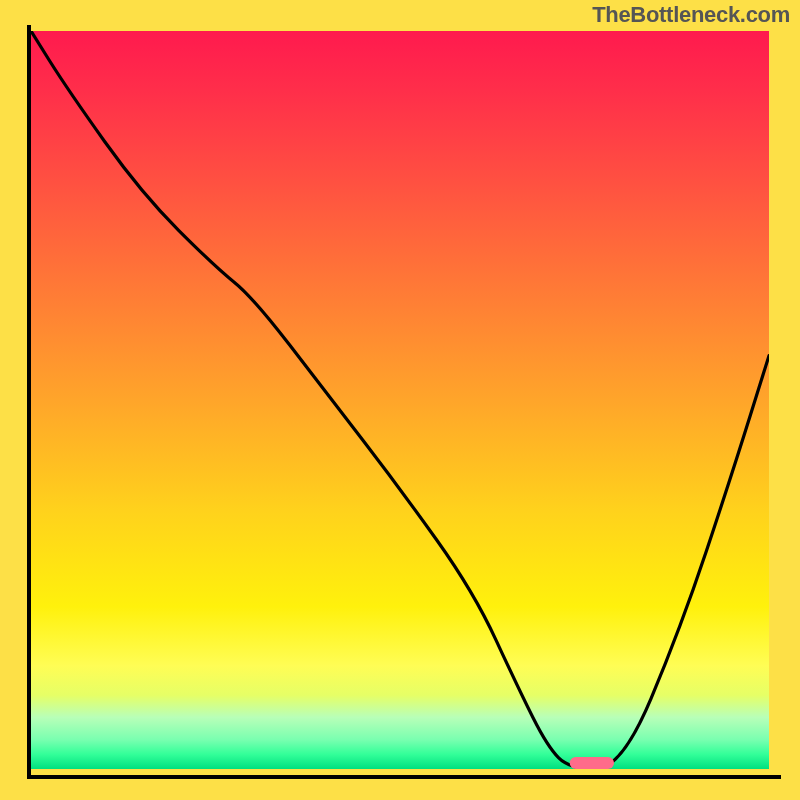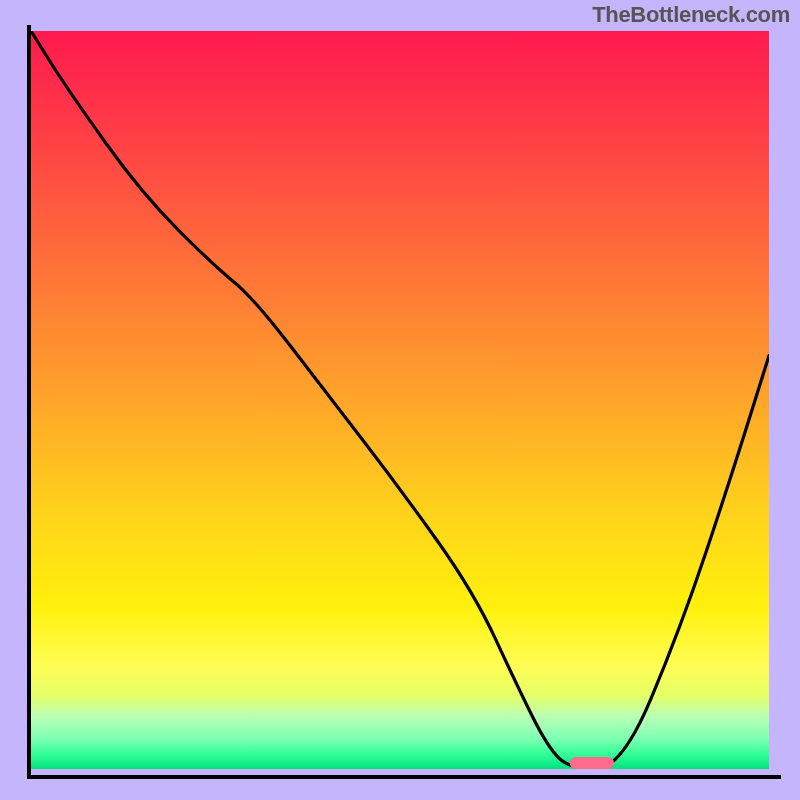--- a/index.html
+++ b/index.html
@@ -5,21 +5,21 @@
   body {
     margin: 0;
     padding: 0;
     background: #ffffff;
     font-family: Arial, Helvetica, sans-serif;
   }
   .frame {
     position: relative;
     width: 800px;
     height: 800px;
-    background: #c4b5fd;
+    background: #fde047;
     overflow: hidden;
   }
   .watermark {
     position: absolute;
     top: 2px;
     right: 10px;
     font-size: 22px;
     font-weight: 600;
     color: #555;
     letter-spacing: -0.3px;

